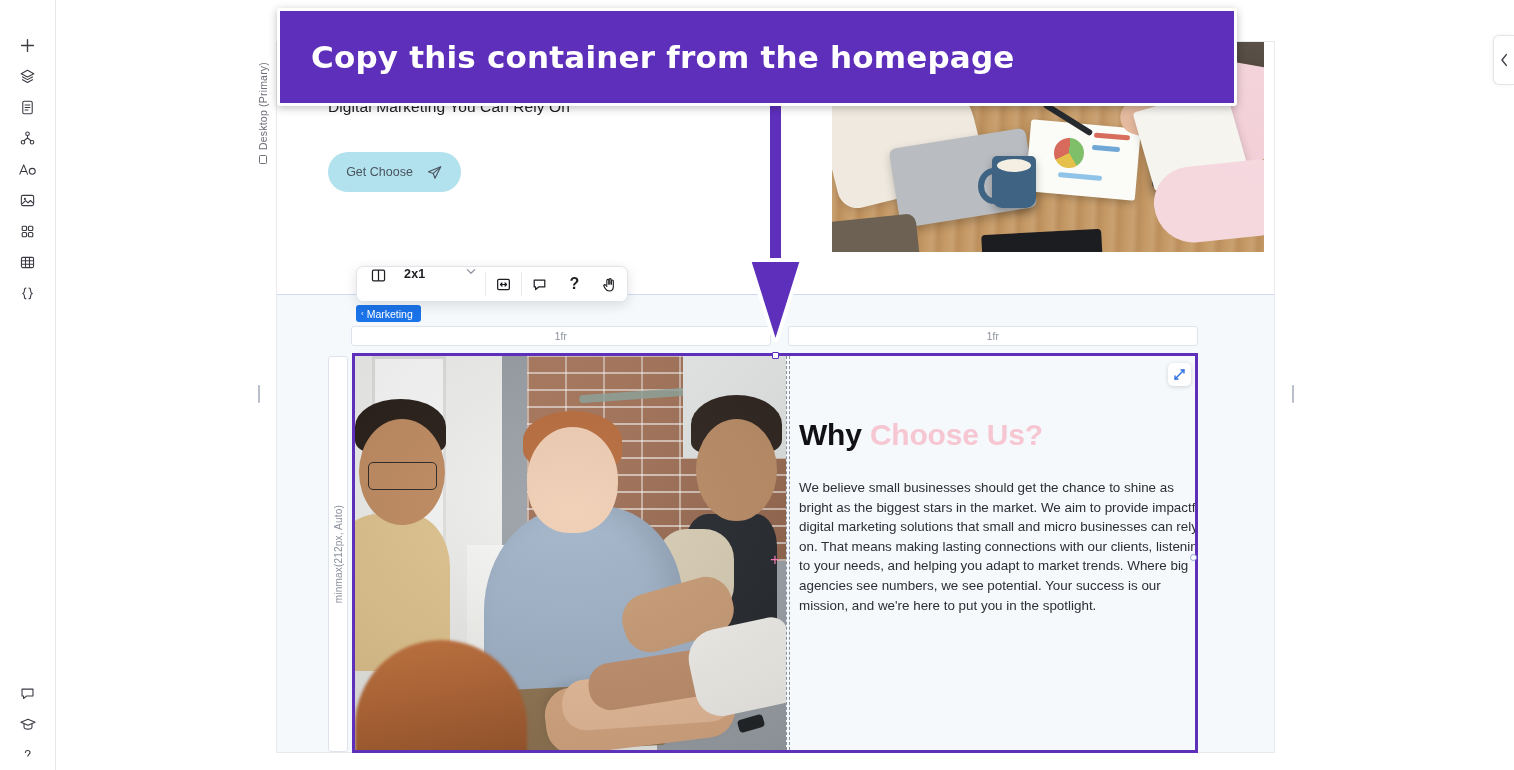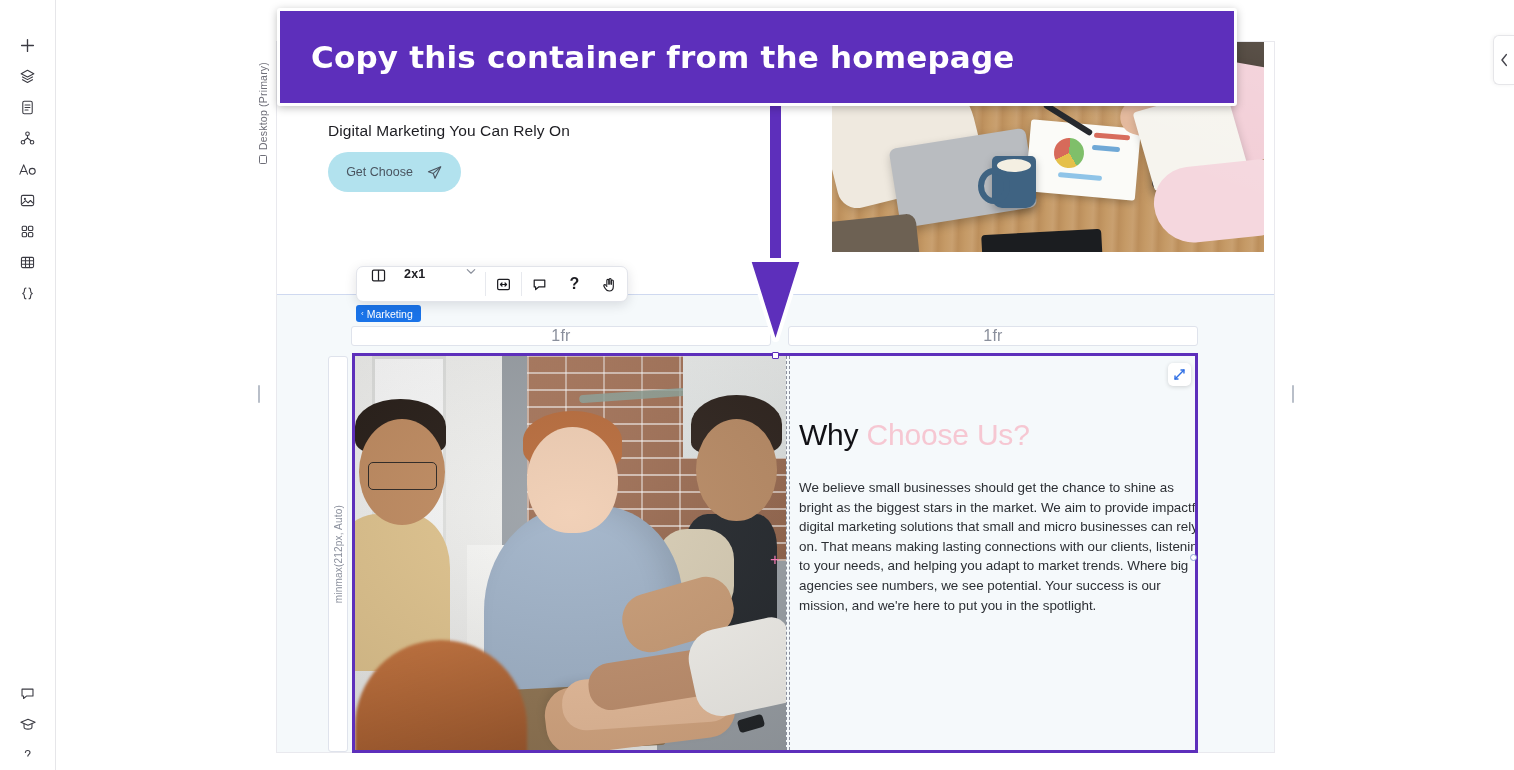--- a/index.html
+++ b/index.html
@@ -120,21 +120,21 @@
   
   .hero {
     position: absolute;
     left: 0; top: 0;
     width: 997px; height: 252px;
     background: #ffffff;
     overflow: hidden;
   }
   .hero-title {
     position: absolute;
-    left: 51px; top: 80px;
+    left: 51px; top: 56px;
     font-size: 15.5px;
     color: #1d1d22;
     letter-spacing: .1px;
   }
   .pill-btn {
     background: #b2e2ee;
     color: #4a5560;
     border: none;
     border-radius: 999px;
     display: inline-flex;
@@ -205,21 +205,21 @@
     background: #f5f9fb;
     border-top: 1px solid #cfd9f0;
   }
   .track-pill {
     position: absolute;
     height: 20px;
     background: #ffffff;
     border: 1px solid #dfe3ec;
     border-radius: 3px;
     display: flex; align-items: center; justify-content: center;
-    font-size: 16px;
+    font-size: 10px;
     color: #8a8f9c;
     letter-spacing: .2px;
     cursor: pointer;
   }
 
   .row-pill {
     position: absolute;
     width: 20px;
     background: #ffffff;
     border: 1px solid #dfe3ec;
@@ -376,21 +376,21 @@
 
   .cell-right {
     position: absolute;
     background: #f5f9fb;
     overflow: hidden;
   }
   .wc-heading {
     position: absolute;
     left: 10px; top: 62px;
     font-size: 30px;
-    font-weight: 400;
+    font-weight: 700;
     letter-spacing: -.2px;
     white-space: nowrap;
     text-align: right;
   }
   .wc-heading .k1 { color: #111115; }
   .wc-heading .k2 { color: #f6c7d2; }
   .wc-body {
     position: absolute;
     left: 10px; top: 122px;
     width: 412px;

